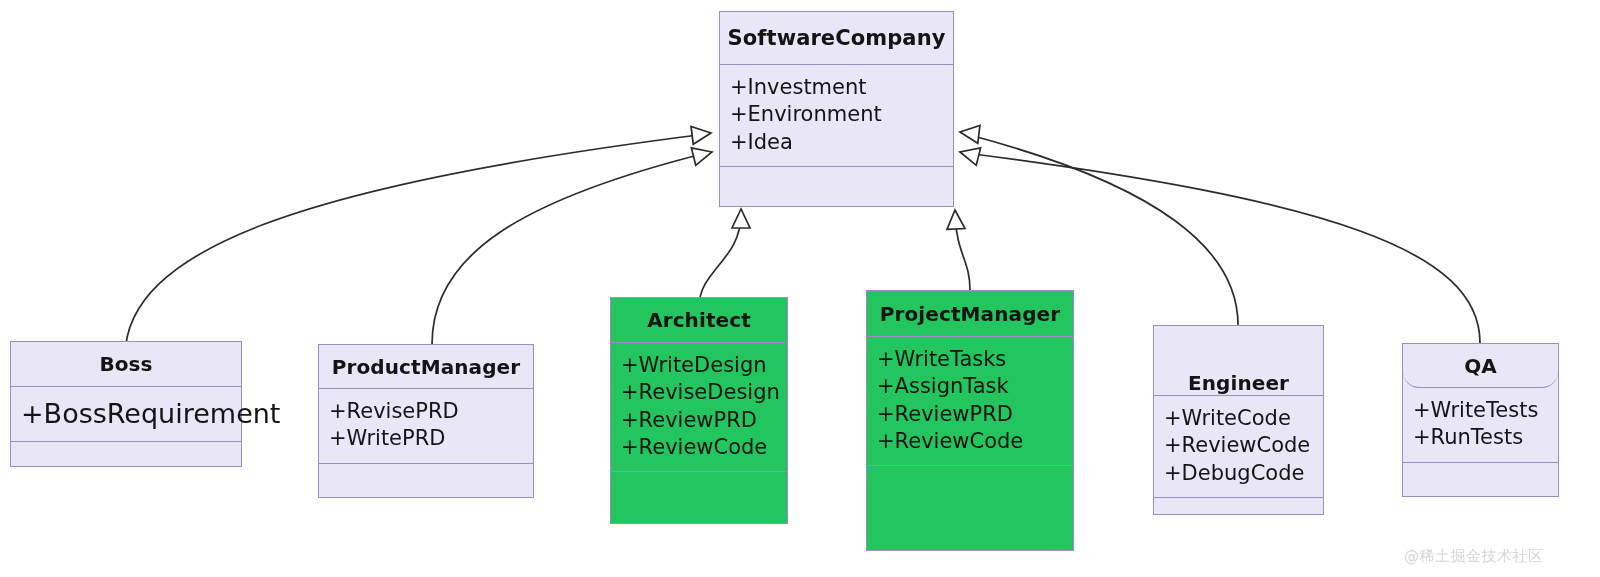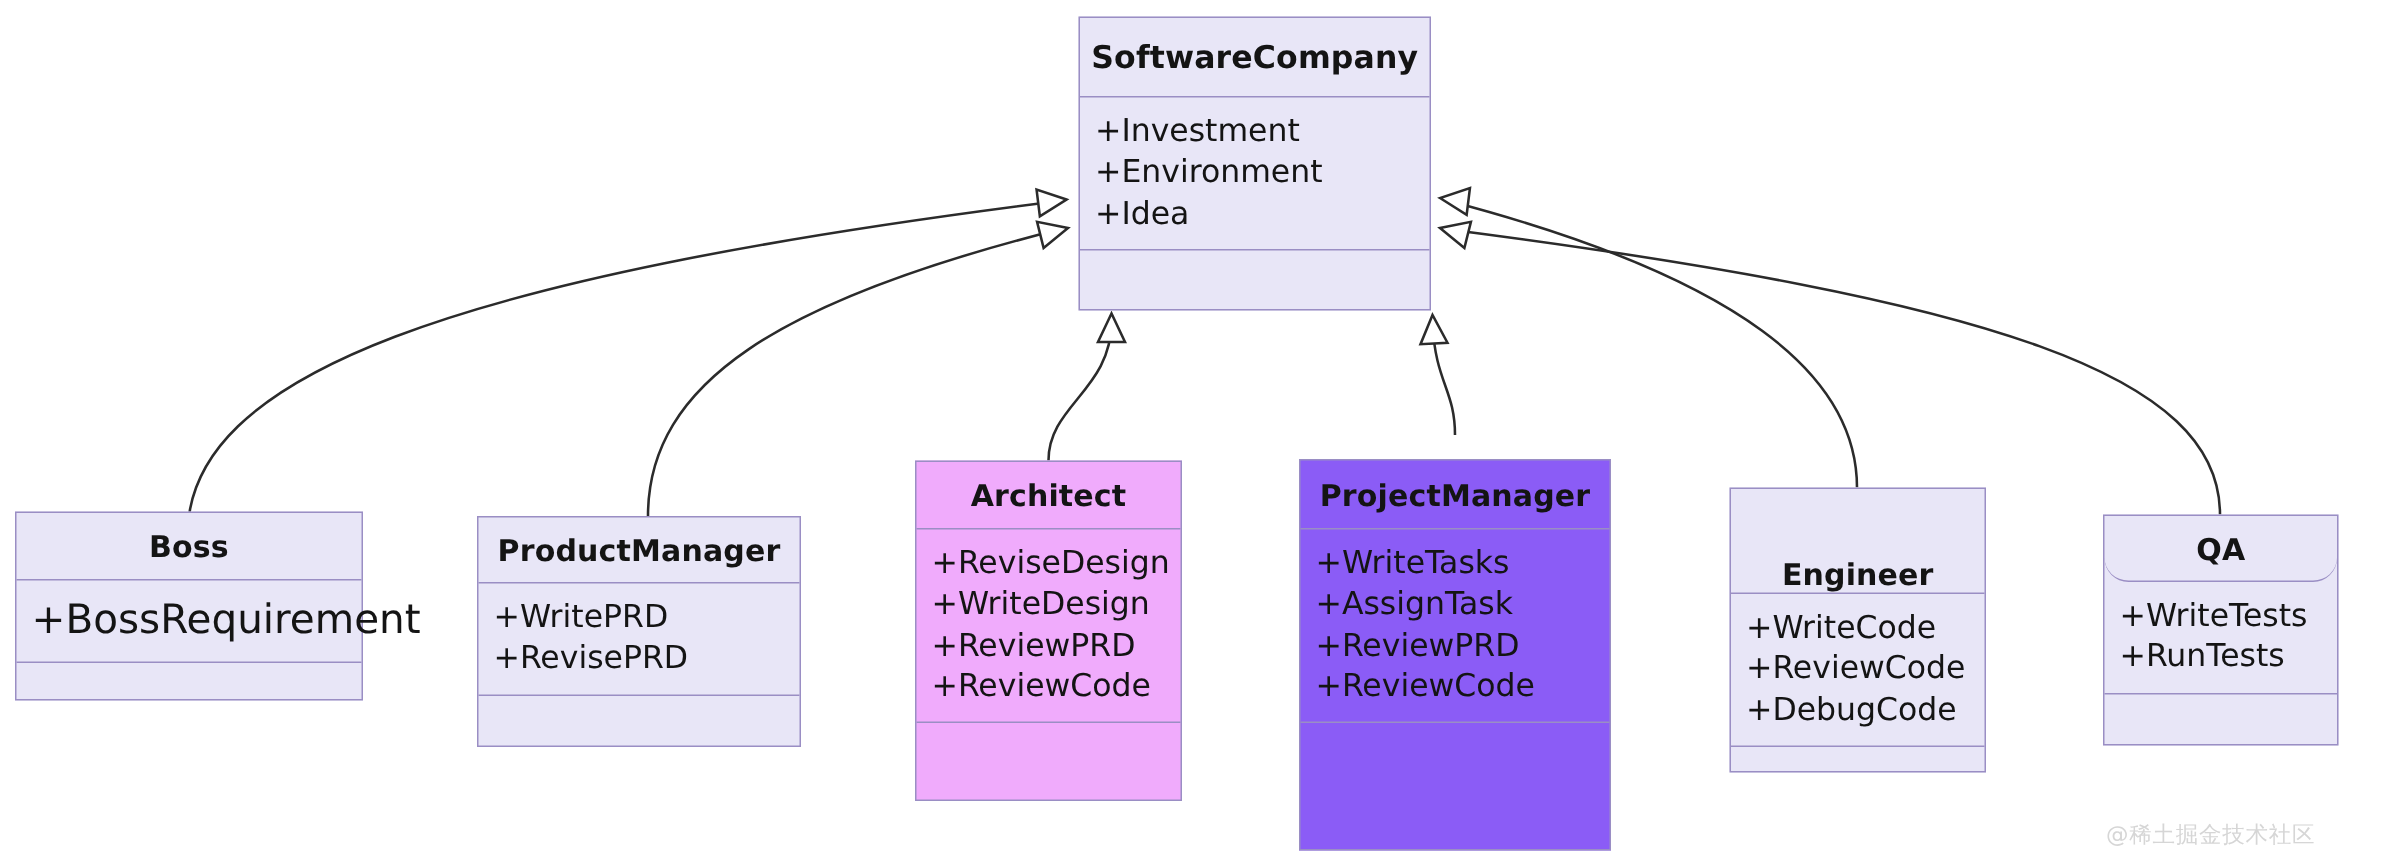--- a/index.html
+++ b/index.html
@@ -111,36 +111,36 @@
       <div class="uml-class" style="left: 10px; top: 341px; width: 232px; height: 126px; border-color: rgb(154, 142, 196); background: rgb(232, 230, 247);">
         <div class="uml-title" style="height: 45px; font-size: 20px; border-bottom-color: rgb(154, 142, 196);">Boss</div>
         <div class="uml-members" style="font-size: 27px; border-bottom-color: rgb(154, 142, 196); text-align: right;">
           <div class="uml-member">+BossRequirement</div>
         </div>
         <div class="uml-ops"></div>
       </div>
       <div class="uml-class" style="left: 318px; top: 344px; width: 216px; height: 154px; border-color: rgb(154, 142, 196); background: rgb(232, 230, 247);">
         <div class="uml-title" style="height: 44px; font-size: 20px; border-bottom-color: rgb(154, 142, 196);">ProductManager</div>
         <div class="uml-members" style="font-size: 21px; border-bottom-color: rgb(154, 142, 196);">
+          <div class="uml-member">+RevisePRD</div>
           <div class="uml-member">+WritePRD</div>
-          <div class="uml-member">+RevisePRD</div>
         </div>
         <div class="uml-ops"></div>
       </div>
-      <div class="uml-class" style="left: 610px; top: 307px; width: 178px; height: 227px; border-color: rgb(154, 142, 196); background: #f0abfc;">
+      <div class="uml-class" style="left: 610px; top: 297px; width: 178px; height: 227px; border-color: rgb(154, 142, 196); background: #22c55e;">
         <div class="uml-title" style="height: 45px; font-size: 20px; border-bottom-color: rgb(154, 142, 196);">Architect</div>
         <div class="uml-members" style="font-size: 21px; border-bottom-color: rgb(154, 142, 196);">
+          <div class="uml-member">+WriteDesign</div>
           <div class="uml-member">+ReviseDesign</div>
-          <div class="uml-member">+WriteDesign</div>
           <div class="uml-member">+ReviewPRD</div>
           <div class="uml-member">+ReviewCode</div>
         </div>
         <div class="uml-ops"></div>
       </div>
-      <div class="uml-class" style="left: 866px; top: 306px; width: 208px; height: 261px; border-color: rgb(154, 142, 196); background: #8b5cf6;">
+      <div class="uml-class" style="left: 866px; top: 290px; width: 208px; height: 261px; border-color: rgb(154, 142, 196); background: #22c55e;">
         <div class="uml-title" style="height: 46px; font-size: 20px; border-bottom-color: rgb(154, 142, 196);">ProjectManager</div>
         <div class="uml-members" style="font-size: 21px; border-bottom-color: rgb(154, 142, 196);">
           <div class="uml-member">+WriteTasks</div>
           <div class="uml-member">+AssignTask</div>
           <div class="uml-member">+ReviewPRD</div>
           <div class="uml-member">+ReviewCode</div>
         </div>
         <div class="uml-ops"></div>
       </div>
       <div class="uml-class" style="left: 1153px; top: 325px; width: 171px; height: 190px; border-color: rgb(154, 142, 196); background: rgb(232, 230, 247);">

